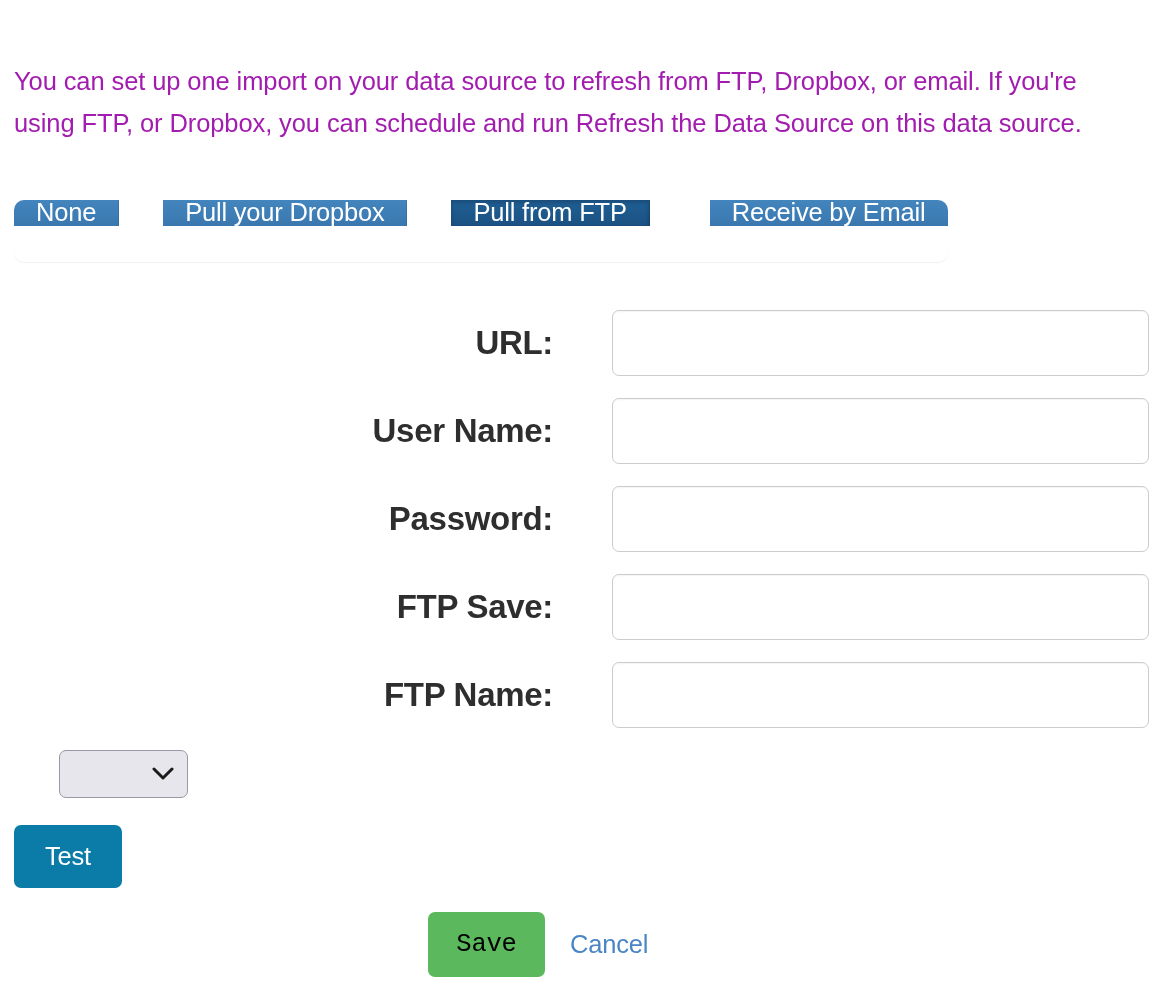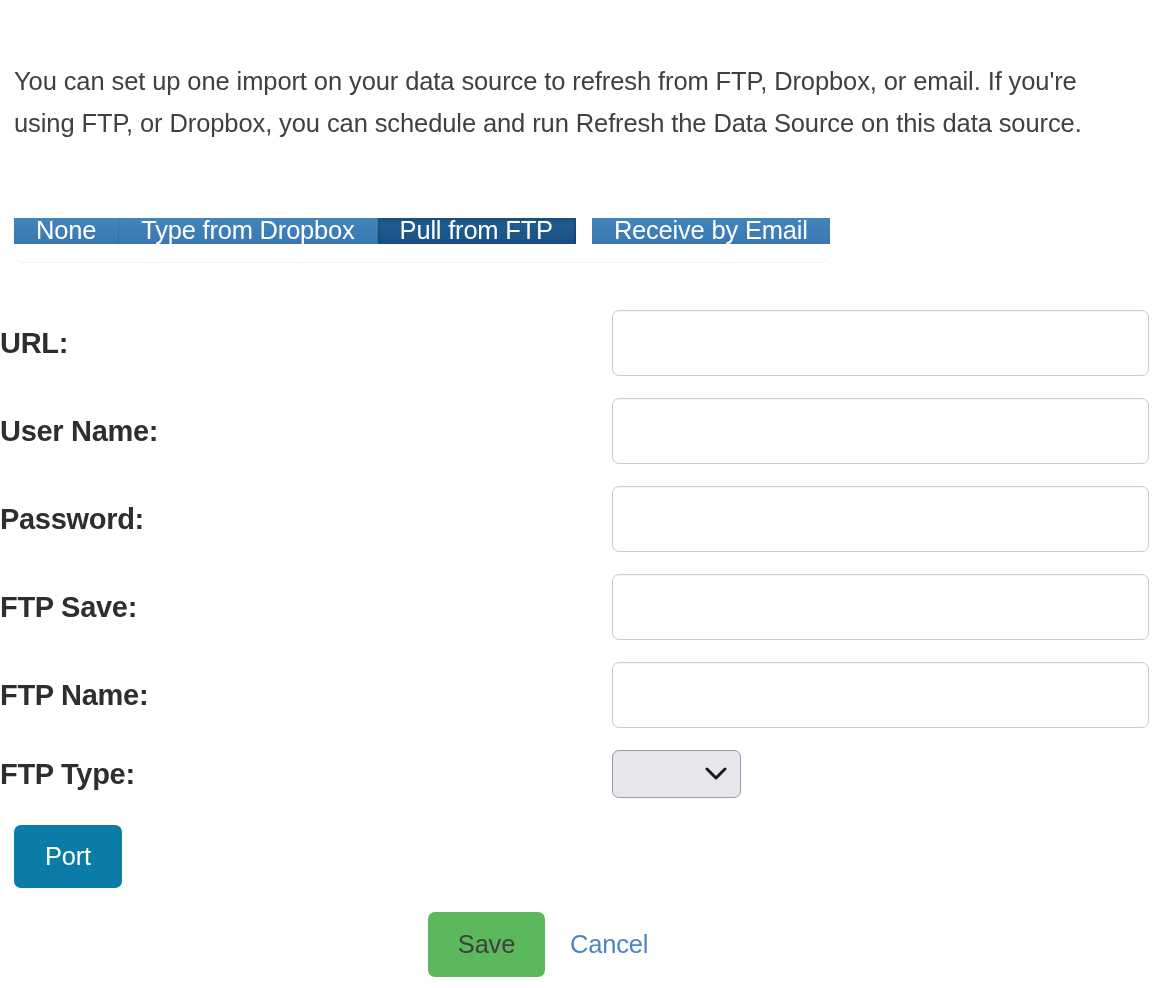--- a/index.html
+++ b/index.html
@@ -23,36 +23,37 @@
   }
 
   
   .intro {
     position: absolute;
     left: 14px;
     top: 34px;
     width: 1110px;
     font-size: 25.5px;
     line-height: 42px;
-    color: #404040;
+    color: #a21caf;
     font-weight: 400;
     letter-spacing: -0.1px;
   }
 
   
   .tabgroup {
     position: absolute;
     left: 14px;
     top: 200px;
     height: 62px;
     display: flex;
-    align-items: center;
+    align-items: flex-start;
     border-radius: 10px;
     overflow: hidden;
     box-shadow: 0 1px 1px rgba(0,0,0,0.06);
+    gap: 44px;
   }
   .tab {
     display: flex;
     align-items: center;
     justify-content: center;
     padding: 0 22px;
     font-size: 25.5px;
     line-height: 1;
     color: #ffffff;
     background: linear-gradient(180deg, #4385bd 0%, #3a77af 100%);
@@ -78,22 +79,23 @@
     width: 1170px;
   }
   .row {
     display: flex;
     align-items: flex-start;
     margin-bottom: 22px;
     height: 66px;
   }
   .row-label {
     width: 553px;
+    text-align: right;
     padding-right: 0;
-    font-size: 29px;
+    font-size: 33px;
     font-weight: bold;
     color: #2e2e2e;
     line-height: 66px;
     letter-spacing: -0.3px;
   }
   .row-field {
     margin-left: 59px;
     flex: 1;
     padding-right: 21px;
   }
@@ -170,25 +172,25 @@
     position: absolute;
     left: 428px;
     top: 912px;
     display: flex;
     align-items: center;
   }
   .save-btn {
     width: 117px;
     height: 65px;
     background: #5cb85c;
-    color: #404040;
+    color: #000000;
     border: none;
     border-radius: 7px;
     font-size: 25.5px;
-    font-family: Liberation Sans, sans-serif;
+    font-family: Liberation Mono, monospace;
     cursor: pointer;
     letter-spacing: -0.2px;
   }
   .cancel-link {
     margin-left: 25px;
     color: #4a85c5;
     font-size: 25.5px;
     text-decoration: none;
     cursor: pointer;
     letter-spacing: -0.2px;
@@ -196,21 +198,21 @@
 </style>
 </head>
 <body>
 
 <div class="page">
 
   <p class="intro">You can set up one import on your data source to refresh from FTP, Dropbox, or email. If you're using FTP, or Dropbox, you can schedule and run Refresh the Data Source on this data source.</p>
 
   <div class="tabgroup">
     <button class="tab">None</button>
-    <button class="tab">Type from Dropbox</button>
+    <button class="tab">Pull your Dropbox</button>
     <button class="tab active">Pull from FTP</button>
     <button class="tab">Receive by Email</button>
   </div>
 
   <div class="form">
 
     <div class="row">
       <div class="row-label">URL:</div>
       <div class="row-field">
         <input class="text-input" type="text" placeholder="" style="">
@@ -239,37 +241,36 @@
     </div>
 
     <div class="row">
       <div class="row-label">FTP Name:</div>
       <div class="row-field">
         <input class="text-input" type="text" placeholder="" style="">
       </div>
     </div>
 
     <div class="row select-row">
-      <div class="row-label">FTP Type:</div>
       <div class="row-field">
         <div class="select-wrap">
           <select class="select-box">
             <option></option>
           </select>
           <span class="select-chevron">
             <svg width="22" height="14" viewBox="0 0 22 14" aria-hidden="true">
               <path d="M2 2 L11 11 L20 2" fill="none" stroke="#1b1b1b" stroke-width="3" stroke-linecap="round" stroke-linejoin="round"></path>
             </svg>
           </span>
         </div>
       </div>
     </div>
 
   </div>
 
-  <button class="test-btn">Port</button>
+  <button class="test-btn">Test</button>
 
   <div class="actions">
     <button class="save-btn">Save</button>
     <a class="cancel-link">Cancel</a>
   </div>
 
 </div>
 
 </body></html>

